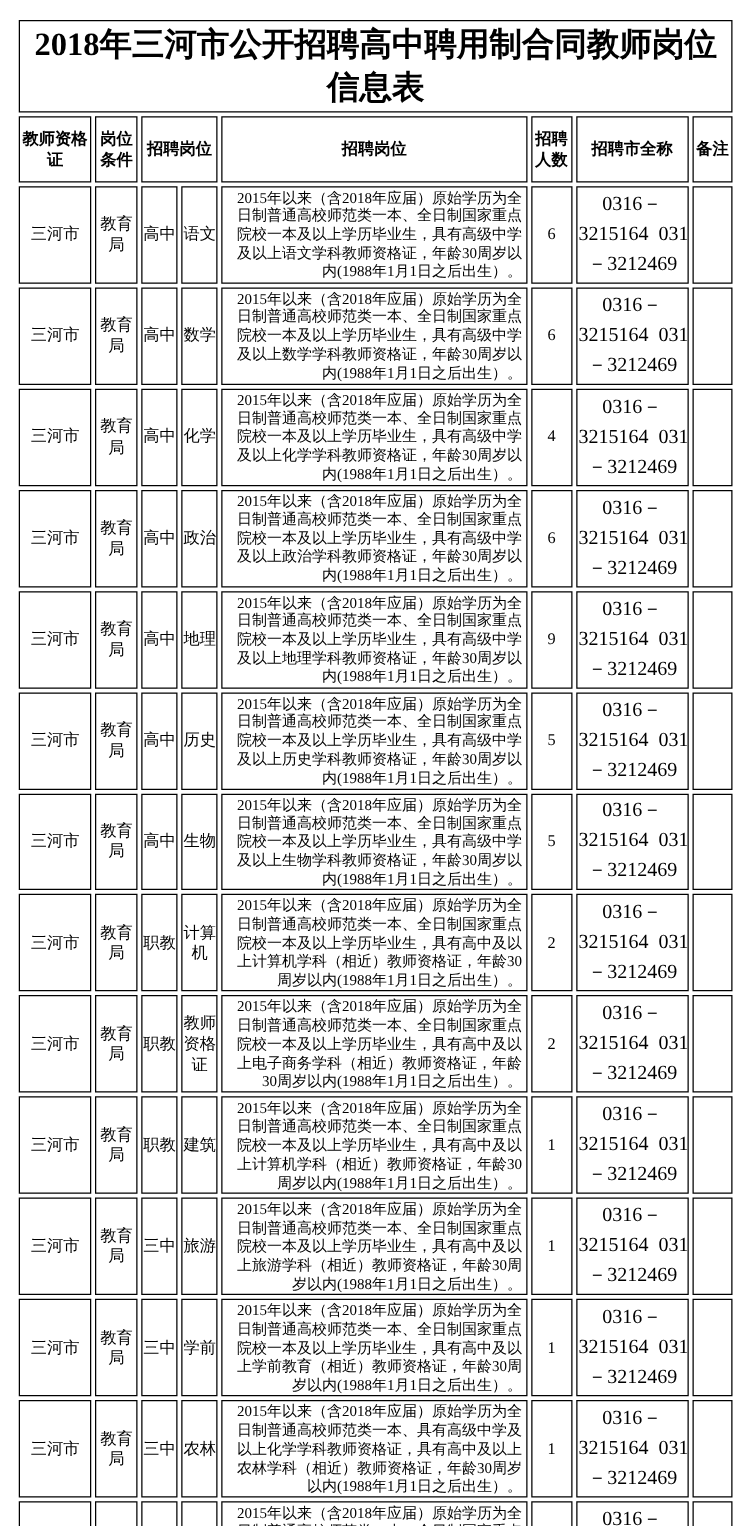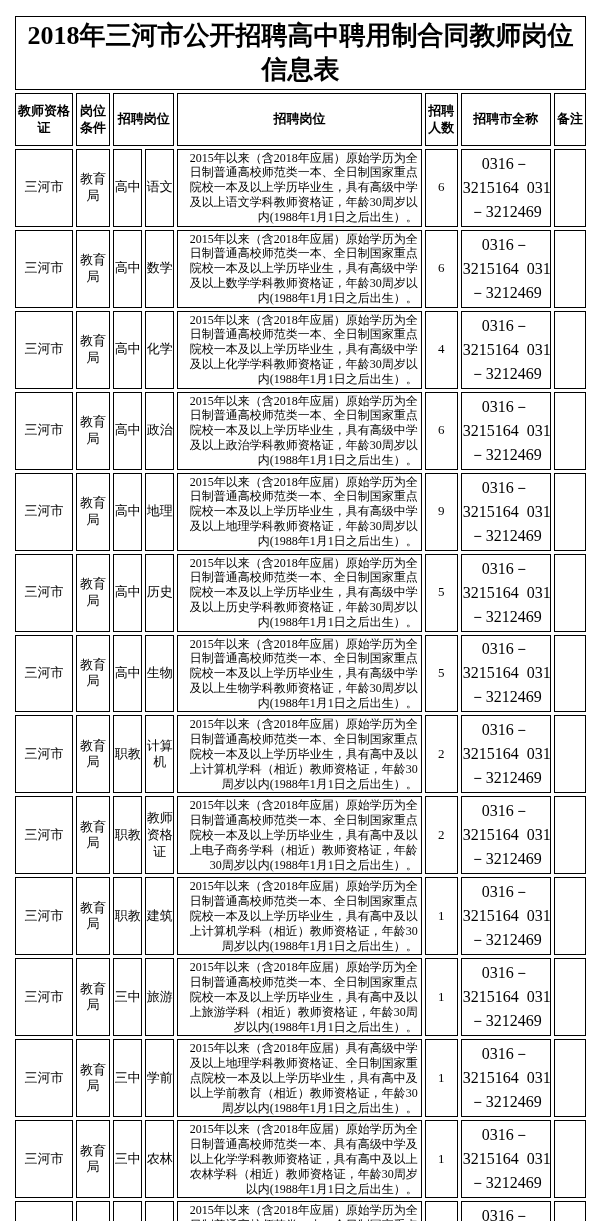--- a/index.html
+++ b/index.html
@@ -174,21 +174,21 @@
     <td class="c phone">0316－
 3215164  0316
 －3212469</td>
     <td class="c"></td>
   </tr>
         <tr class="data-row">
     <td class="c">三河市</td>
     <td class="c">教育局</td>
     <td class="c narrow">三中</td>
     <td class="c narrow">学前</td>
-    <td class="c cond">2015年以来（含2018年应届）具有高级中学及以上地理学科教师资格证、全日制国家重点院校一本及以上学历毕业生，具有高中及以上学前教育（相近）教师资格证，年龄30周岁以内(1988年1月1日之后出生）。</td>
+    <td class="c cond">2015年以来（含2018年应届）原始学历为全日制普通高校师范类一本、全日制国家重点院校一本及以上学历毕业生，具有高中及以上学前教育（相近）教师资格证，年龄30周岁以内(1988年1月1日之后出生）。</td>
     <td class="c">1</td>
     <td class="c phone">0316－
 3215164  0316
 －3212469</td>
     <td class="c"></td>
   </tr>
         <tr class="data-row">
     <td class="c">三河市</td>
     <td class="c">教育局</td>
     <td class="c narrow">三中</td>

